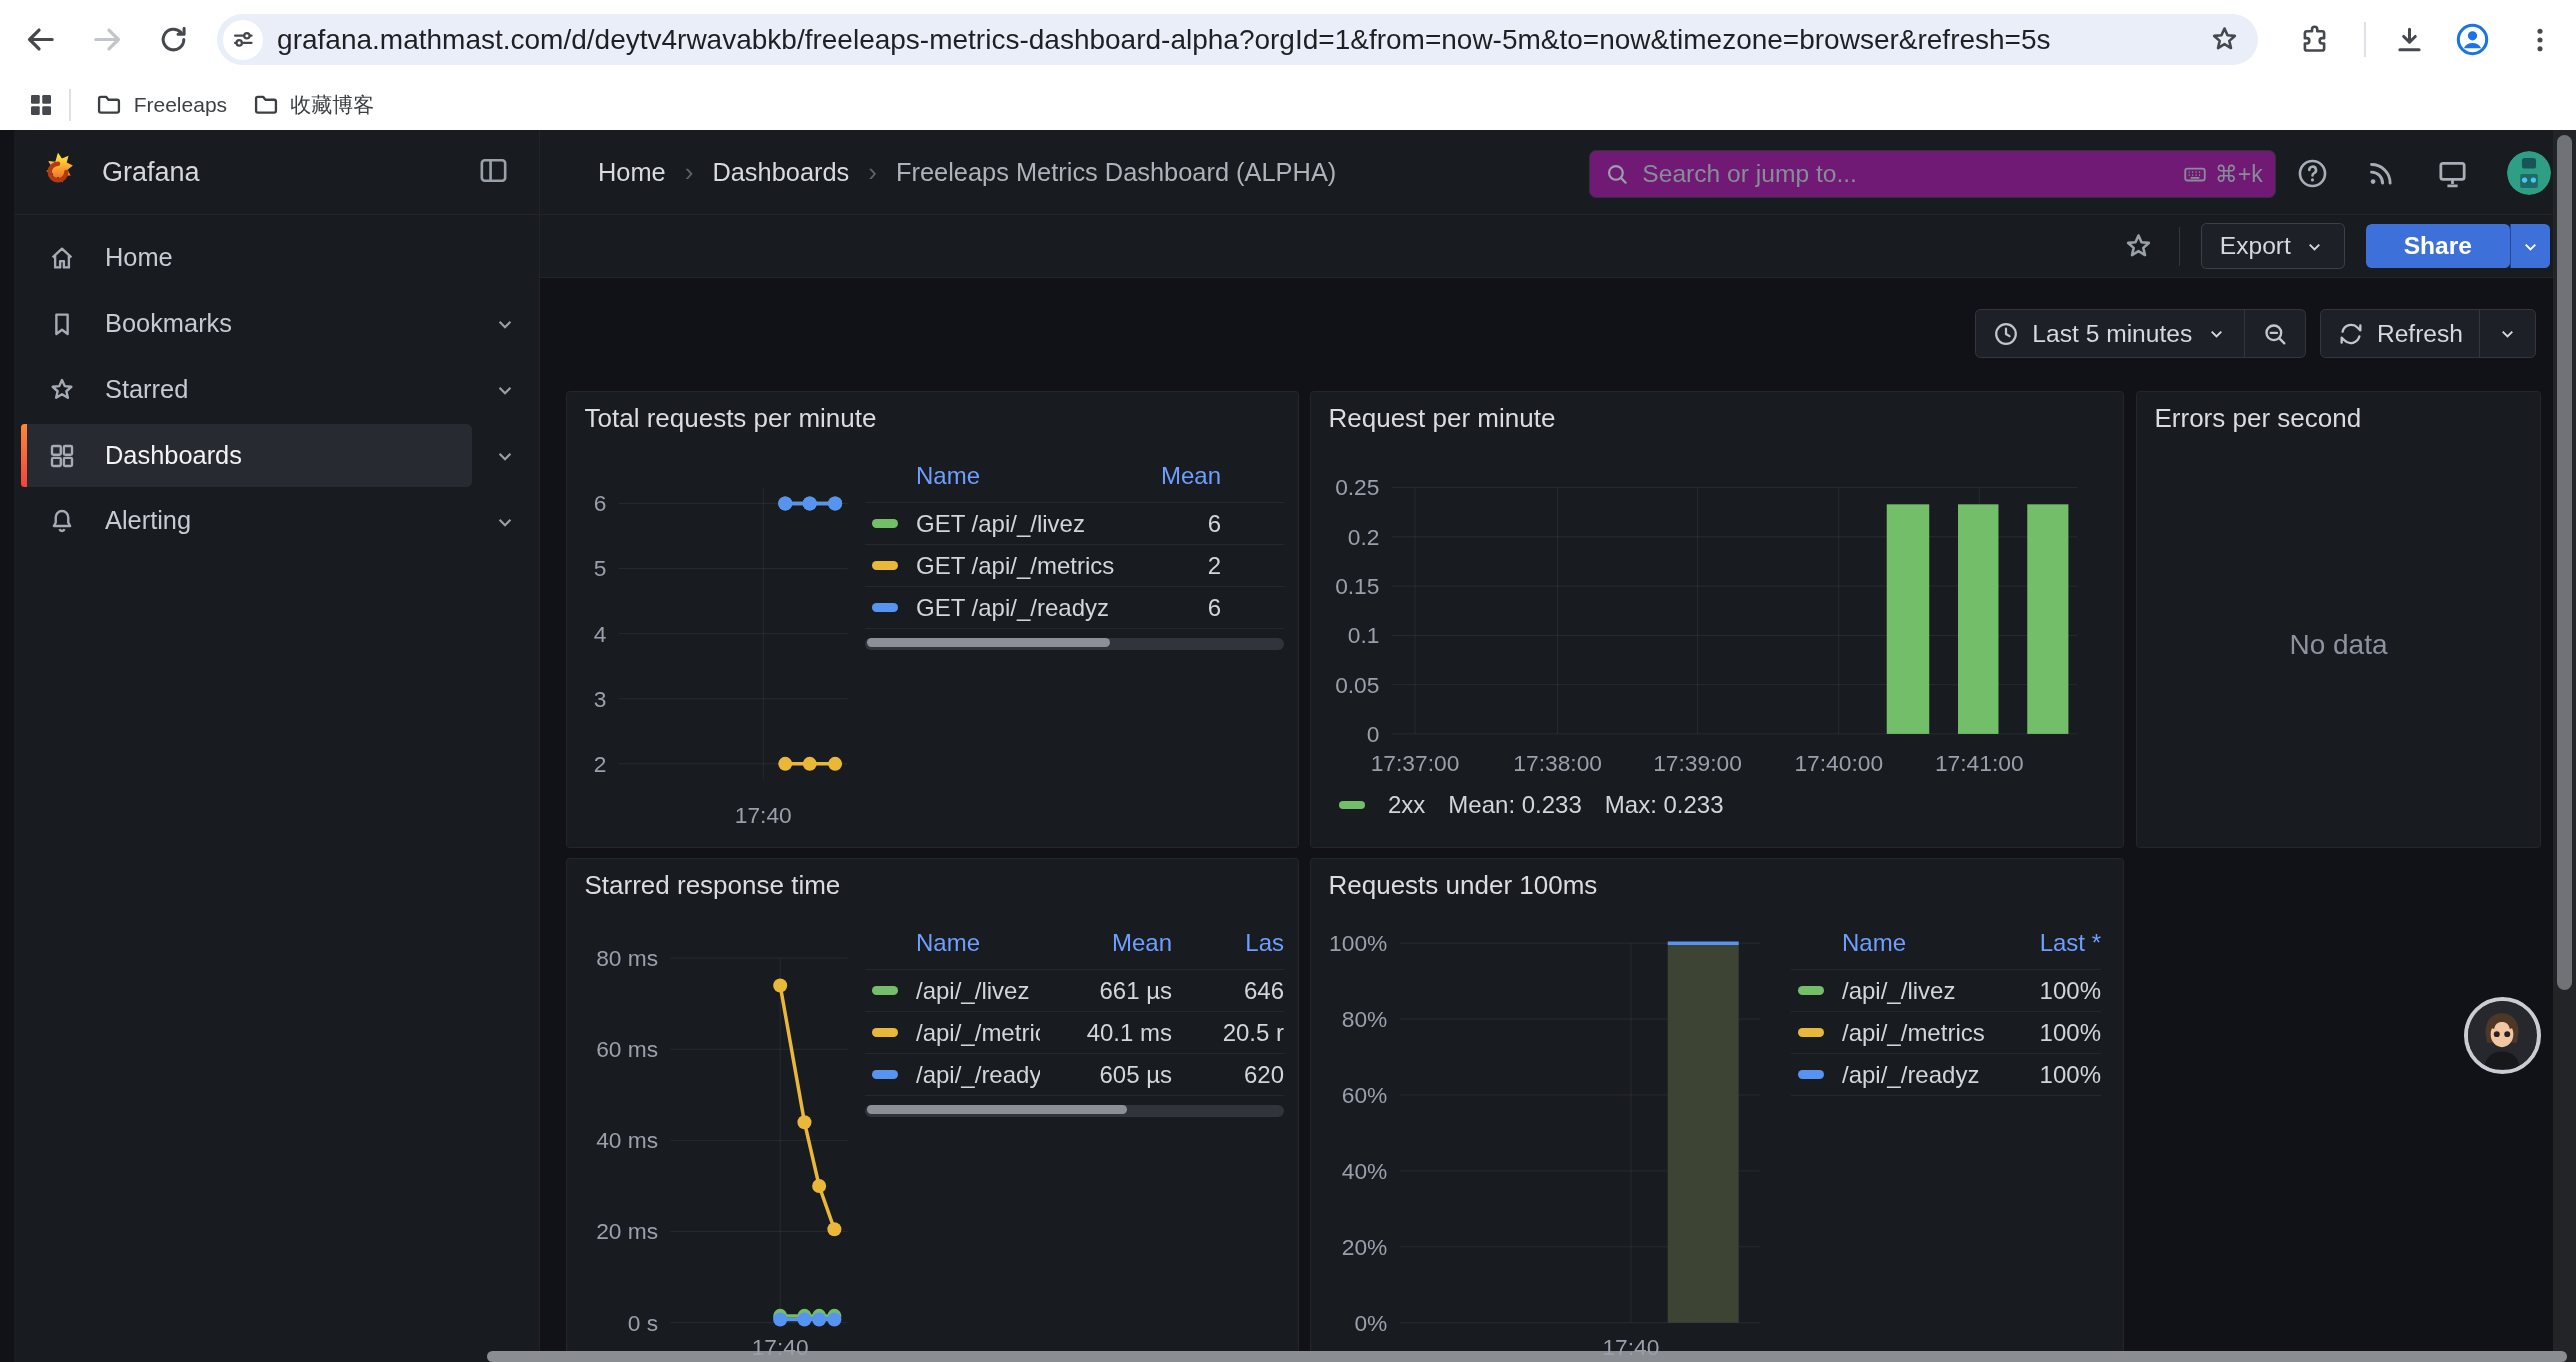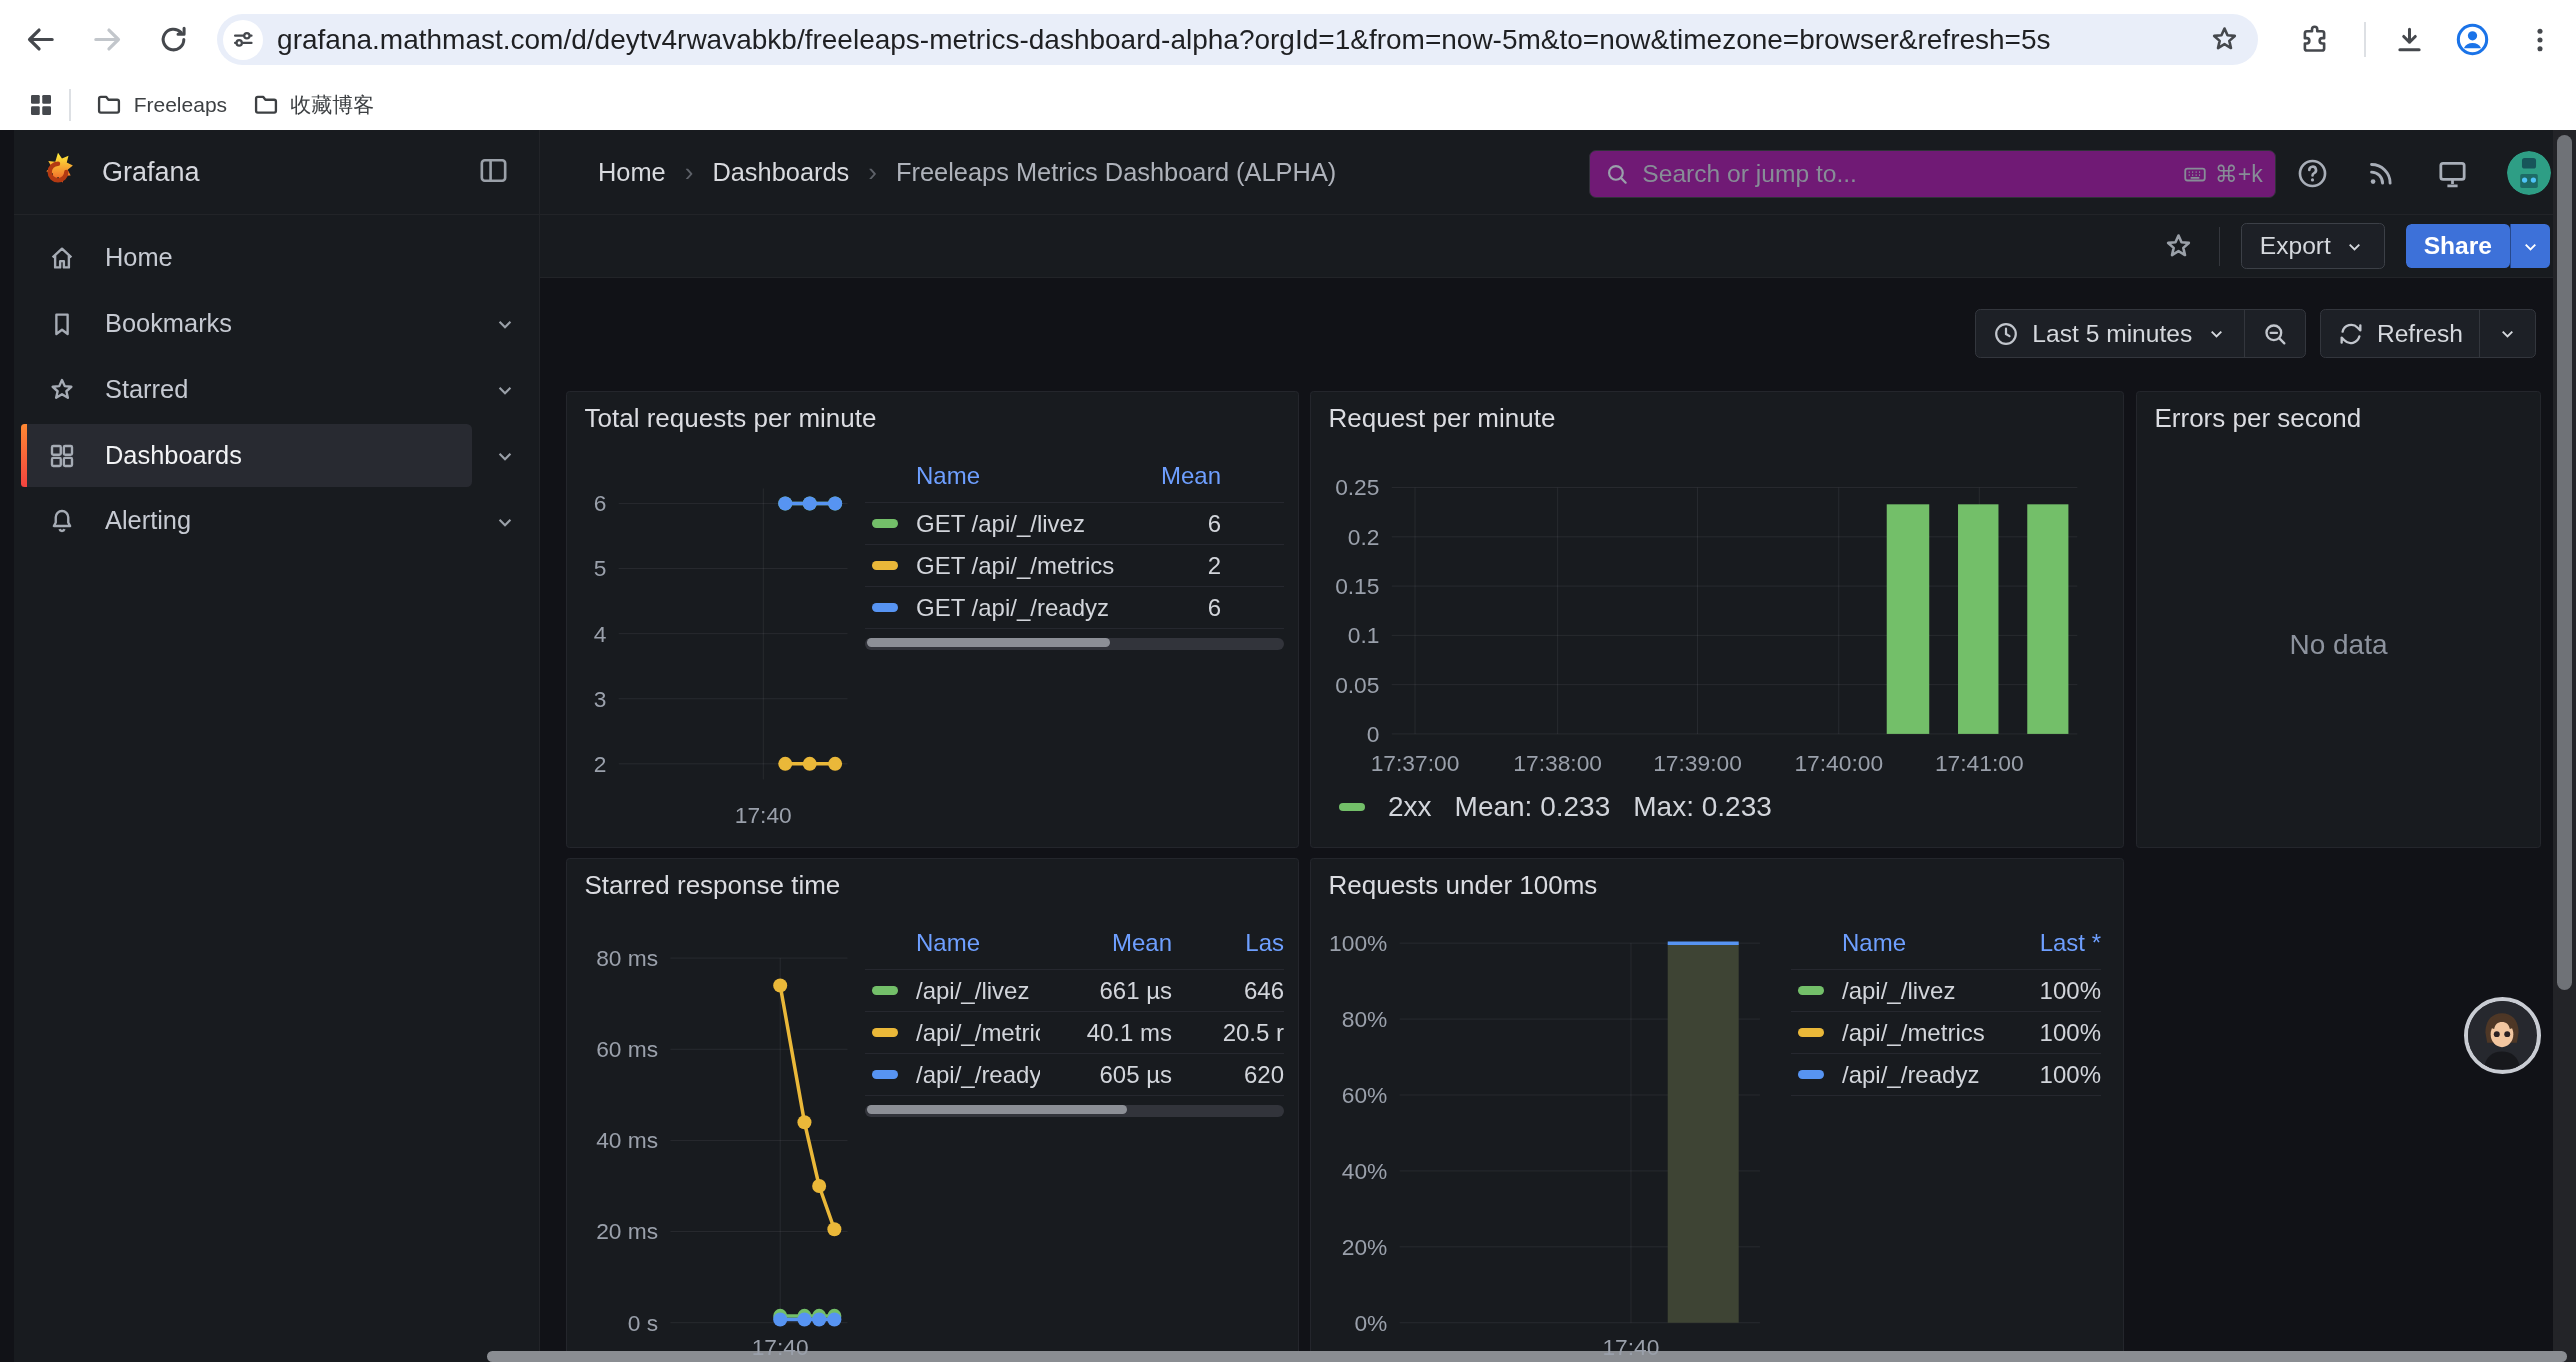--- a/index.html
+++ b/index.html
@@ -44,21 +44,21 @@
   .shortcut{display:flex;align-items:center;gap:7px;margin-right:12.3px;color:#878d97;font-size:23px}
   .hicon{position:absolute;top:24.6px;width:37px;height:37px;color:#a8aeb8;display:flex;align-items:center;justify-content:center}
   .havatar{position:absolute;top:21px;width:44px;height:44px;border-radius:50%;overflow:hidden}
   .subheader{position:absolute;left:526px;top:85px;width:2050px;height:63px;background:#181b1f;border-bottom:0.9px solid #222428;
     display:flex;align-items:center;justify-content:flex-end;padding-right:40px;box-sizing:border-box;gap:21px;}
   .ghostbtn{width:39px;height:39px;color:#9aa0a8;display:flex;align-items:center;justify-content:center}
   .vdiv{width:0.9px;height:39px;background:#34373d}
   .btn{height:44px;border-radius:5.3px;display:flex;align-items:center;font-size:24.6px;}
   .btn-secondary{background:#1d2026;border:0.9px solid #3c4047;color:#d5d8dd;padding:0 17.5px;gap:12.3px}
   .btn-split{display:flex;border-radius:5.3px;overflow:hidden}
-  .btn-primary{color:#fff;font-weight:700;padding:0 18px;}
+  .btn-primary{color:#fff;font-weight:700;padding:0 38px;}
   .btn-caret{width:39px;display:flex;align-items:center;justify-content:center;color:#fff;border-left:0.9px solid rgba(0,0,0,.35)}
   .content{position:absolute;left:526px;top:149px;width:2050px;height:1084px;background:#111217;}
   .timebar{position:absolute;right:54px;top:30px;display:flex;gap:14px;}
   .tgroup{display:flex;background:#1d2026;border:0.9px solid #33363d;border-radius:5.3px;height:49px;align-items:stretch;box-sizing:border-box}
   .tseg{display:flex;align-items:center;gap:12.3px;padding:0 16px;color:#d5d8dd;font-size:24.6px;}
   .tseg+.tseg{border-left:0.9px solid #33363d}
   .tico{color:#c2c6cd;display:flex}
   
   .panel{position:absolute;background:#181b1f;border:0.9px solid #24262c;border-radius:3.5px;overflow:hidden}
   .ptitle{position:absolute;left:17.5px;top:10.5px;font-size:26px;font-weight:500;color:#dbdce1;z-index:3}
@@ -71,21 +71,21 @@
   .pill{width:26px;height:8.8px;border-radius:4.4px;margin-left:7px}
   .lg-name{flex:1;white-space:nowrap;overflow:hidden}
   .lg-val{text-align:right;white-space:nowrap}
   .legend-p1 .lg-val{width:70px}
   .legend-p1 .lg-head,.legend-p1 .lg-row{padding-right:63px}
   .legend-p4 .lg-val.mean{width:132px}
   .legend-p4 .lg-val.last{width:112px}
   .legend-p5 .lg-val{width:102px}
   .lg-scroll{margin-top:8.8px;height:12.3px;background:#32343b;border-radius:6.1px}
   .lg-thumb{height:8.8px;margin:1.8px;width:58%;background:#8c8f96;border-radius:4.4px}
-  .p2-legend{position:absolute;left:28px;top:399px;display:flex;align-items:center;gap:23px;font-size:28px;color:#d2d5db;z-index:4}
+  .p2-legend{position:absolute;left:28px;top:399px;display:flex;align-items:center;gap:23px;font-size:24px;color:#d2d5db;z-index:4}
   
   .vscroll{position:absolute;left:2553px;top:130px;width:23px;height:1233px;background:#232428}
   .vthumb{position:absolute;left:3.5px;top:5.3px;width:15px;height:855px;background:#6f7277;border-radius:8px}
   .hscroll{position:absolute;left:487px;top:1351px;width:2080px;height:10.5px;background:#8a8d92;border-radius:5.3px}
   .floatavatar{position:absolute;left:2464px;top:997px;width:77px;height:77px;border-radius:50%;
     background:#26282e;border:4.4px solid #c9ccd3;box-sizing:border-box;overflow:hidden;z-index:9}
 </style>
 </head>
 <body>
 

